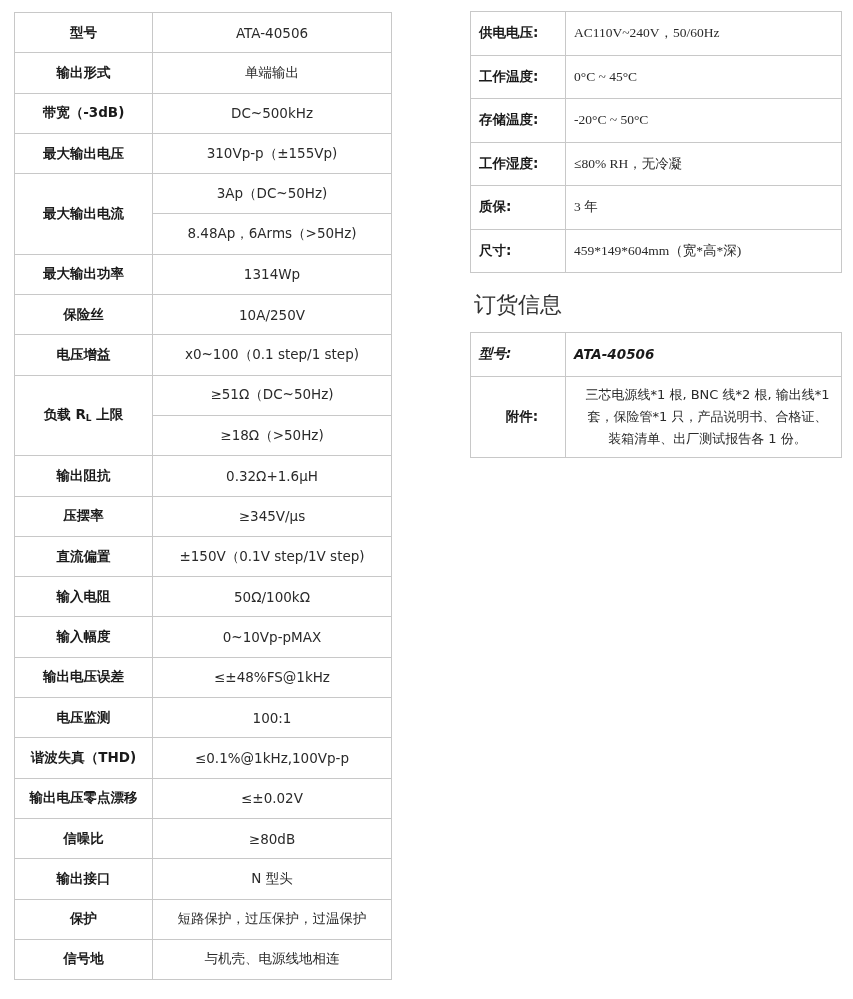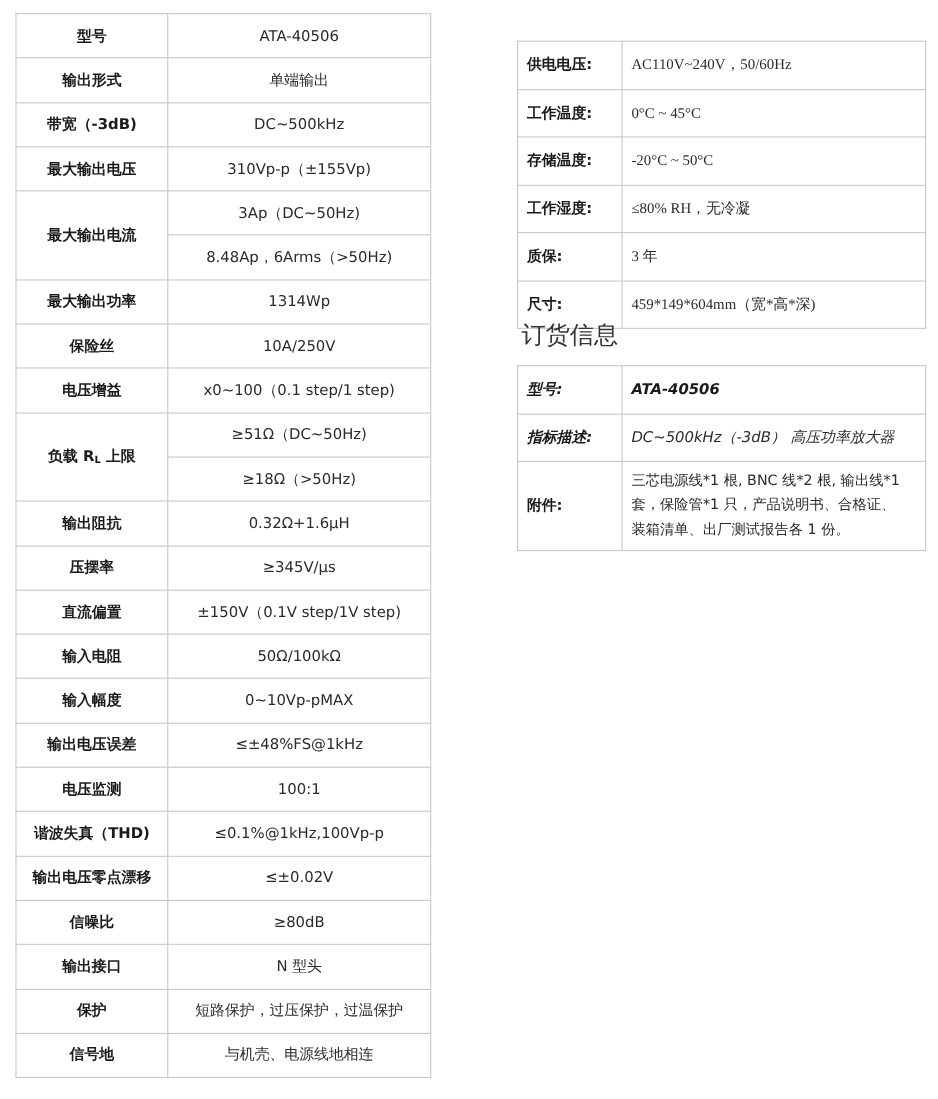--- a/index.html
+++ b/index.html
@@ -12,36 +12,36 @@
     td { border: 1.5px solid #c8c8c8; padding: 0; }
     
     #spec-table { position: absolute; left: 14px; top: 12px; width: 377px; }
     #spec-table col.c1 { width: 138px; }
     #spec-table col.c2 { width: 239px; }
     #spec-table td { height: 39.3px; text-align: center; font-size: 13.5px; margin-top: 40px; }
     #spec-table td.lbl { font-weight: bold; font-size: 13.5px; color: #1a1a1a; }
     #spec-table td.val { color: #2a2a2a; }
     sub.rl { font-size: 9px; vertical-align: -2px; }
     
-    #env-table { position: absolute; left: 470px; top: 11px; width: 371px; margin-top: 26px; }
+    #env-table { position: absolute; left: 470px; top: 11px; width: 371px; }
     #env-table col.c1 { width: 95px; }
     #env-table col.c2 { width: 276px; }
     #env-table td { height: 42.5px; font-size: 13.5px; }
     #env-table td.lbl { font-weight: bold; padding-left: 8px; color: #1a1a1a; }
     #env-table td.val { padding-left: 8px; color: #2a2a2a; font-family: Liberation Serif, serif; }
     #order-title {
       position: absolute; left: 474px; top: 290px;
       font-size: 22px; color: #333333; font-weight: normal; text-align: center;
     }
     #order-table { position: absolute; left: 470px; top: 332px; width: 371px; }
     #order-table col.c1 { width: 95px; }
     #order-table col.c2 { width: 276px; }
     #order-table td { font-size: 13.5px; }
     #order-table tr.r1 td, #order-table tr.r2 td { height: 42.5px; font-style: italic; }
-    #order-table tr.r3 td { height: 76px; }
+    #order-table tr.r3 td { height: 76px; text-align: center; }
     #order-table td.lbl { font-weight: bold; padding-left: 8px; color: #1a1a1a; }
     #order-table td.val { padding-left: 8px; color: #2a2a2a; }
     #order-table td.val.bold { font-weight: bold; color: #1a1a1a; }
     #order-table td.val.multi { line-height: 22px; padding-top: 2px; padding-bottom: 2px; font-size: 13px; }
   </style>
 </head>
 <body>
 
 <table id="spec-table">
   <colgroup>
@@ -184,24 +184,20 @@
 <table id="order-table">
   <colgroup>
       <col class="c1">
       <col class="c2">
     </colgroup>
   <tbody>
     <tr class="r1">
       <td class="lbl">型号:</td>
       <td class="val bold">ATA-40506</td>
     </tr>
-    <tr class="r2">
-      <td class="lbl">指标描述:</td>
-      <td class="val">DC~500kHz（-3dB） 高压功率放大器</td>
-    </tr>
     <tr class="r3">
       <td class="lbl">附件:</td>
       <td class="val multi">
         <div>三芯电源线*1 根, BNC 线*2 根, 输出线*1</div>
         <div>套，保险管*1 只，产品说明书、合格证、</div>
         <div>装箱清单、出厂测试报告各 1 份。</div>
       </td>
     </tr>
   </tbody>
 </table>

